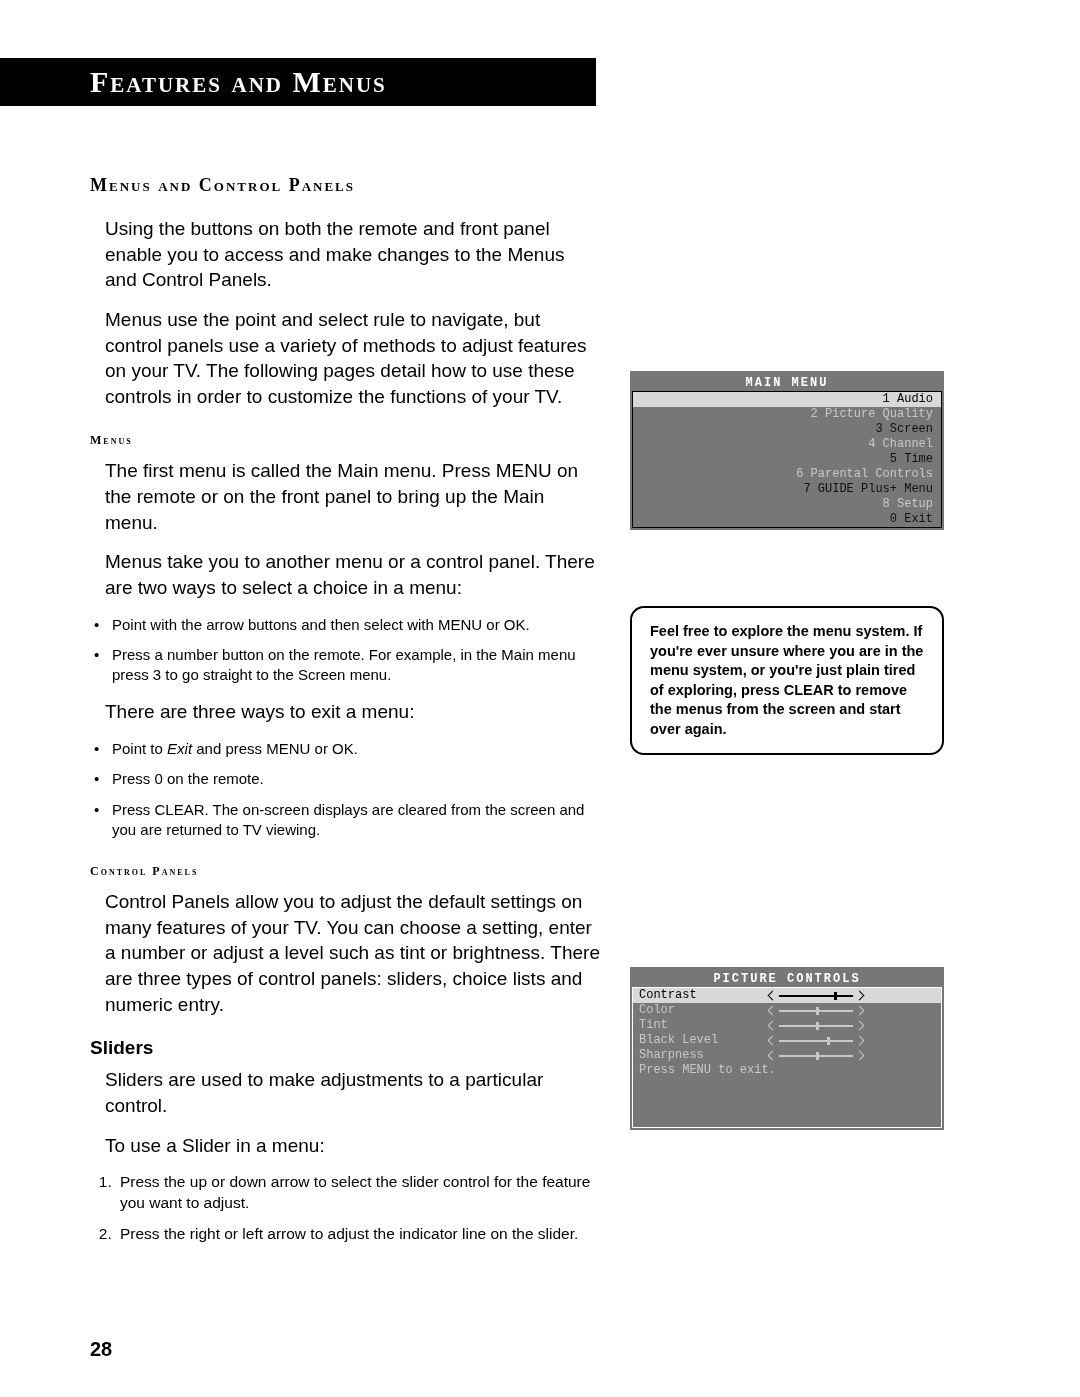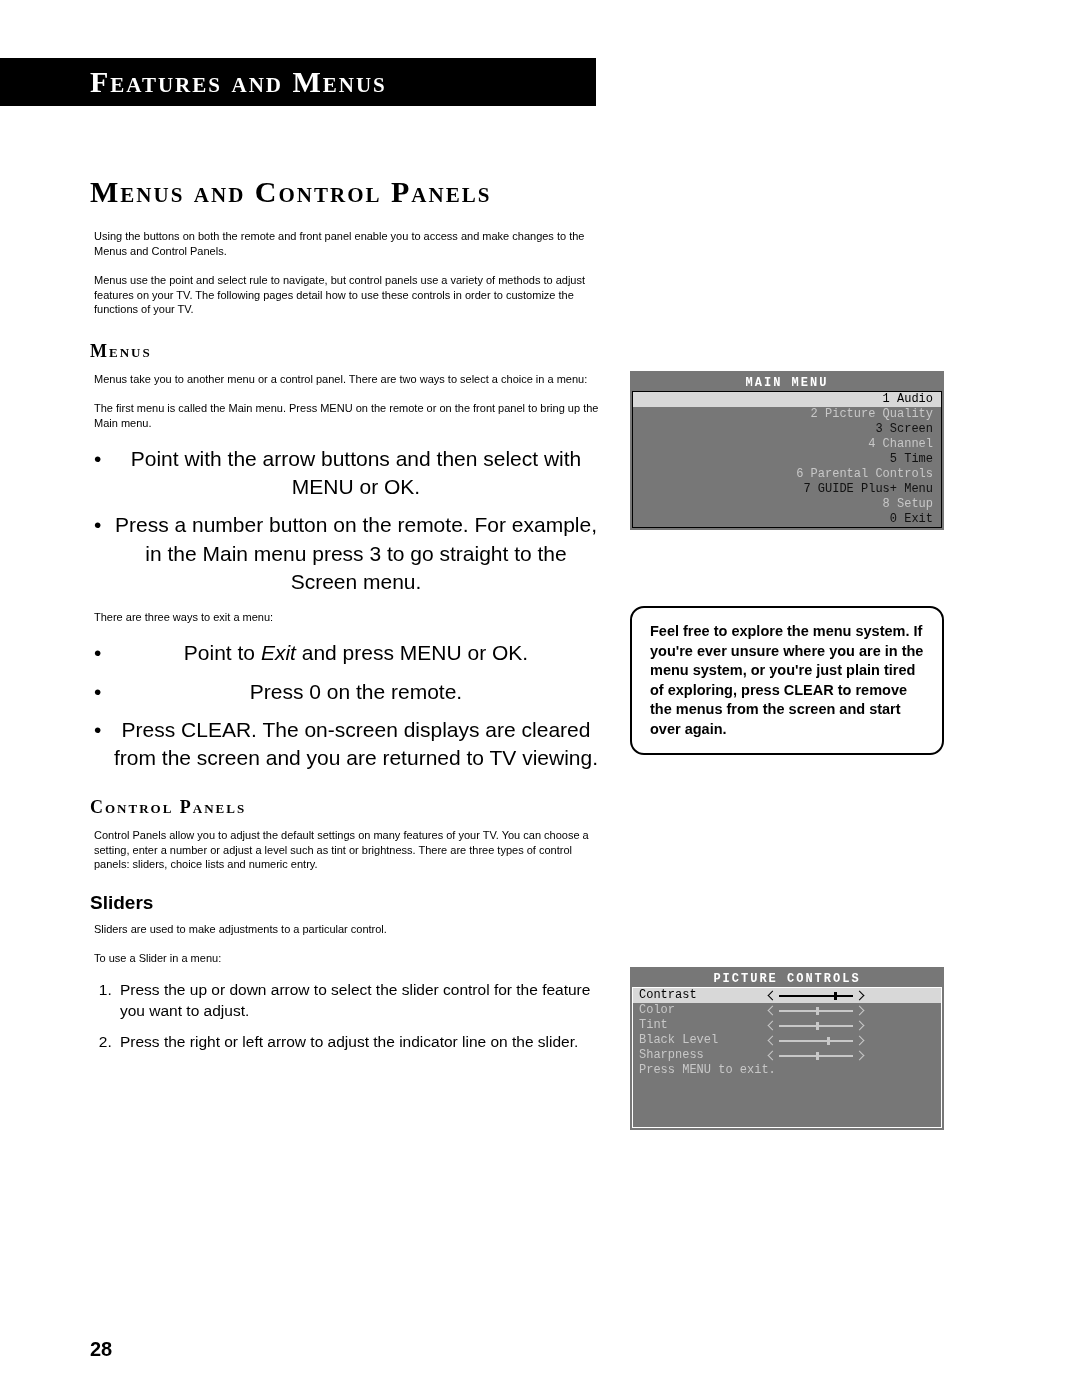--- a/index.html
+++ b/index.html
@@ -44,54 +44,53 @@
     flex: 0 0 510px;
   }
   .col-right {
     flex: 1;
     position: relative;
   }
   h2.section {
     font-family: Georgia, "Times New Roman", serif;
     font-variant: small-caps;
     letter-spacing: 2px;
-    font-size: 30px;
+    font-size: 18px;
     margin: 10px 0 20px 0;
     font-weight: bold;
   }
   h3.sub {
     font-family: Georgia, "Times New Roman", serif;
     font-variant: small-caps;
     letter-spacing: 2px;
-    font-size: 18px;
+    font-size: 12px;
     margin: 24px 0 10px 0;
     font-weight: bold;
   }
   h4.bold {
     font-family: Arial, sans-serif;
     font-weight: bold;
     font-size: 19px;
     margin: 20px 0 6px 0;
   }
   p {
-    font-size: 11px;
+    font-size: 19px;
     line-height: 1.35;
-    margin: 8px 0 14px 4px;
+    margin: 8px 0 14px 15px;
   }
   ul.bullets {
     list-style: none;
     padding-left: 22px;
     margin: 8px 0 14px 0;
   }
   ul.bullets li {
     position: relative;
-    font-size: 21px;
+    font-size: 15px;
     line-height: 1.35;
     margin-bottom: 10px;
-    text-align: center;
   }
   ul.bullets li::before {
     content: "•";
     position: absolute;
     left: -18px;
   }
   ol.steps {
     padding-left: 26px;
     margin: 8px 0 14px 0;
   }
@@ -207,22 +206,22 @@
     <span>Features and Menus</span>
   </div>
 
   <div class="body-cols">
     <div class="col-left">
       <h2 class="section">Menus and Control Panels</h2>
       <p>Using the buttons on both the remote and front panel enable you to access and make changes to the Menus and Control Panels.</p>
       <p>Menus use the point and select rule to navigate, but control panels use a variety of methods to adjust features on your TV. The following pages detail how to use these controls in order to customize the functions of your TV.</p>
 
       <h3 class="sub">Menus</h3>
+      <p>The first menu is called the Main menu. Press MENU on the remote or on the front panel to bring up the Main menu.</p>
       <p>Menus take you to another menu or a control panel. There are two ways to select a choice in a menu:</p>
-      <p>The first menu is called the Main menu. Press MENU on the remote or on the front panel to bring up the Main menu.</p>
       <ul class="bullets">
         <li>Point with the arrow buttons and then select with MENU or OK.</li>
         <li>Press a number button on the remote. For example, in the Main menu press 3 to go straight to the Screen menu.</li>
       </ul>
 
       <p>There are three ways to exit a menu:</p>
       <ul class="bullets">
         <li>
           <span>Point to </span><span class="italic">Exit</span><span> and press MENU or OK.</span>
         </li>

